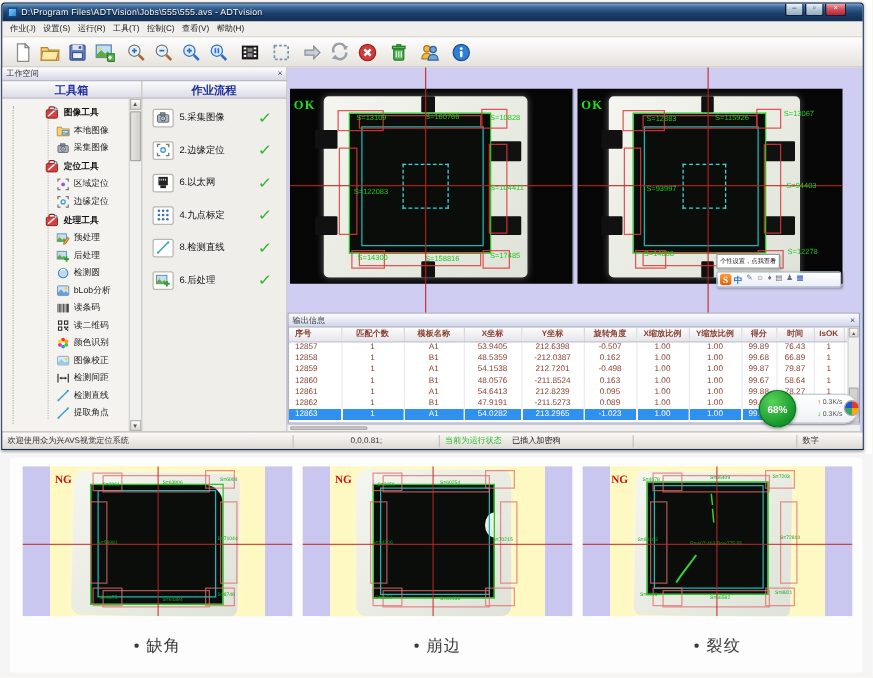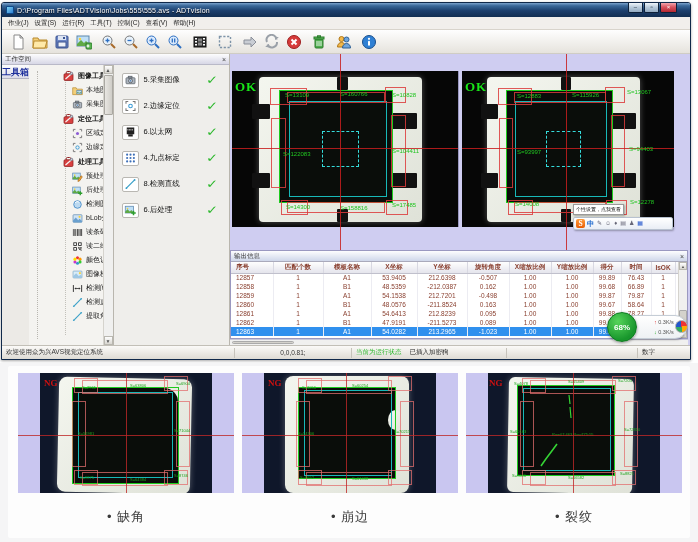--- a/index.html
+++ b/index.html
@@ -14,21 +14,21 @@
 .menubar{height:13px;background:#f1efec;border-bottom:1px solid #d8d4cc;display:flex;align-items:center;padding-left:3px}
 .menu-item{font-size:6.5px;color:#222;padding:0 3px}
 .toolbar{height:24px;background:linear-gradient(#fefefe,#e6e3dd);border-bottom:1px solid #cfccc4;display:flex;align-items:center;padding-left:5px}
 .tbtn{width:22px;height:20px;display:flex;align-items:center;justify-content:center}
 .tbtn svg{width:16px;height:16px}
 .content{display:flex;height:291px}
 .workspace{width:228px;background:#eceae6;display:flex;flex-direction:column;border-right:1px solid #b9b6ae}
 .ws-header{height:11px;background:linear-gradient(#fdfdfe,#d7d7e6);border-bottom:1px solid #b9b9c8;font-size:6.5px;color:#333;display:flex;align-items:center;padding:0 3px;position:relative}
 .ws-close{position:absolute;right:3px;top:1px;font-size:7px;color:#444;line-height:9px}
 .ws-cols{flex:1;display:flex;min-height:0}
-.col{display:flex;flex-direction:row;min-height:0}
+.col{display:flex;flex-direction:column;min-height:0}
 .col.toolbox{width:112px;border-right:1px solid #b9b6ae}
 .col.flow{width:116px}
 .col-header{height:14px;background:linear-gradient(#fcfcfd,#dcdce8);border-bottom:1px solid #b4b4c4;color:#1d2f9c;font-weight:bold;font-size:9px;text-align:center;line-height:14px}
 .tree{flex:1;background:#f4f3f0;position:relative;overflow:hidden;padding-top:3px}
 .tree-inner{position:absolute;left:0;top:3px;right:10px}
 .tgroup{height:15px;display:flex;align-items:center;padding-left:32px}
 .tgroup .lbl{font-size:7px;color:#111;font-weight:bold;margin-left:3px;white-space:nowrap}
 .titem{height:14px;display:flex;align-items:center;padding-left:42px}
 .titem .lbl{font-size:7px;color:#222;margin-left:3px;white-space:nowrap}
 .ticon{width:12px;height:11px;flex:none;display:flex;align-items:center;justify-content:center}
@@ -43,21 +43,21 @@
 .fstep .fic{width:17px;height:15px;background:#fff;border:1px solid #b9b7b2;border-radius:2px;display:flex;align-items:center;justify-content:center;flex:none}
 .fstep .fic svg{width:13px;height:12px}
 .fstep .lbl{font-size:7.5px;color:#111;margin-left:5px;white-space:nowrap}
 .fstep .chk{margin-left:auto;margin-right:12px;color:#2db82d;font-size:12px;font-weight:bold;transform:scaleX(1.2)}
 .main{flex:1;background:#cfcdf1;position:relative;min-width:0}
 .views{position:absolute;left:2px;top:17px;display:flex}
 .cam{position:relative;background:#060606;overflow:hidden}
 .cam1{width:226px;height:156px}
 .camgap{width:4px;background:#cfcdf1;border-left:1px solid #9a98c0}
 .cam2{width:212px;height:156px}
-.cam .status{position:absolute;font-weight:bold;color:#19e619;font-size:13px;font-family:"Liberation Serif","DejaVu Serif",serif;letter-spacing:1px}
+.cam .status{position:absolute;font-weight:bold;color:#19e619;font-size:10px;font-family:"Liberation Serif","DejaVu Serif",serif;letter-spacing:1px}
 .cam .mlabel{position:absolute;color:#21c421;font-size:6px;white-space:nowrap}
 .abs{position:absolute}
 .white-part{background:linear-gradient(135deg,#f4f6ef,#dfe2d8);border-radius:4px;box-shadow:0 0 6px rgba(255,255,255,.3)}
 .inner-dark{background:#0a0d0a}
 .green-rect{border:1px solid #1ecb1e}
 .cyan-rect{border:1px solid #18b8b8}
 .dash-rect{border:1px dashed #35dcdc}
 .red-rect{border:1px solid rgba(220,60,60,.85)}
 .clamp{background:#111;border-radius:1px}
 .crossv{width:1px;background:rgba(200,30,30,.85);top:0;bottom:0}
@@ -70,21 +70,21 @@
 table.grid td{height:9px;text-align:center;border-right:1px solid #ececf2;white-space:nowrap;overflow:hidden}
 table.grid td:first-child,table.grid th:first-child{text-align:left;padding-left:5px}
 table.grid tr.sel td{background:#3090ee;color:#fff}
 .out-vscroll{position:absolute;right:0;top:0;bottom:0;width:9px;background:#f0f0ef;border-left:1px solid #d5d3cd}
 .hscroll{position:absolute;left:0;right:2px;bottom:0;height:6px;background:#f0f0ef;border-top:1px solid #c9c7d8}
 .hscroll .thumb{position:absolute;left:2px;width:62px;top:1px;bottom:1px;background:#d4d2cc;border:1px solid #aaa;border-radius:2px}
 .statusbar{position:absolute;left:0;right:0;bottom:0;height:14px;background:linear-gradient(#fbfaf8,#dedbd4);border-top:1px solid #c2bfb7;display:flex;align-items:center;font-size:6.5px;color:#333}
 .sb-sec{height:10px;border-right:1px solid #c6c3bb;display:flex;align-items:center;padding:0 4px;white-space:nowrap;overflow:hidden}
 .gallery{position:absolute;left:0;top:363px;width:698px;height:179px;background:#f5f5f6}
 .gpanel{position:absolute;left:8px;top:3px;right:8px;bottom:4px;background:#fdfdfd;border-radius:2px}
-.tile{position:absolute;top:10px;width:216px;height:120px;background:#0f172a;overflow:hidden}
+.tile{position:absolute;top:10px;width:216px;height:120px;background:#fef9c3;overflow:hidden}
 .tile .sidebar-l,.tile .sidebar-r{position:absolute;top:0;bottom:0;width:22px;background:#c9c6f0}
 .tile .sidebar-l{left:0}.tile .sidebar-r{right:0}
 .tile .ng{position:absolute;color:#cc1111;font-weight:bold;font-size:9px;font-family:"Liberation Serif","DejaVu Serif",serif}
 .tile .mlabel{position:absolute;color:#1da31d;font-size:4px;white-space:nowrap}
 .tile .red-rect{border:1px solid rgba(225,110,110,.75)}
 .tile .crossv{background:rgba(190,40,40,.8)}
 .tile .crossh{background:rgba(190,40,40,.8)}
 .caption{position:absolute;top:145px;text-align:center;font-size:13px;color:#3a3a3a;letter-spacing:1px}
 .ime{position:absolute;left:573px;top:197px;z-index:30}
 .ime-tip{display:inline-block;background:#fff;border:1px solid #9a9a9a;font-size:5px;color:#111;padding:1.5px 2px;white-space:nowrap;box-shadow:1px 1px 2px rgba(0,0,0,.3)}
@@ -448,20 +448,21 @@
                 </div>
               </div>
             <div class="vscroll">
               <div class="arr" style="top:0">▲</div>
               <div class="thumb" style="top:10px;height:40px"></div>
               <div class="arr" style="bottom:0">▼</div>
             </div>
           </div>
         </div>
         <div class="col flow">
+          <div class="col-header">作业流程</div>
           <div class="flowbody" id="flow">
               <div class="fstep">
                 <span class="fic">
                   <svg viewBox="0 0 16 16" xmlns="http://www.w3.org/2000/svg">
                     <rect x="2" y="5" width="12" height="8" rx="1" fill="#aeb6bf" stroke="#5a6068"></rect>
                     <rect x="5" y="3" width="5" height="2.5" fill="#8b939c" stroke="#5a6068"></rect>
                     <circle cx="8" cy="9" r="2.6" fill="#dfe6ee" stroke="#454a50"></circle>
                     <circle cx="8" cy="9" r="1.2" fill="#5a87b8"></circle>
                   </svg>
                 </span>

